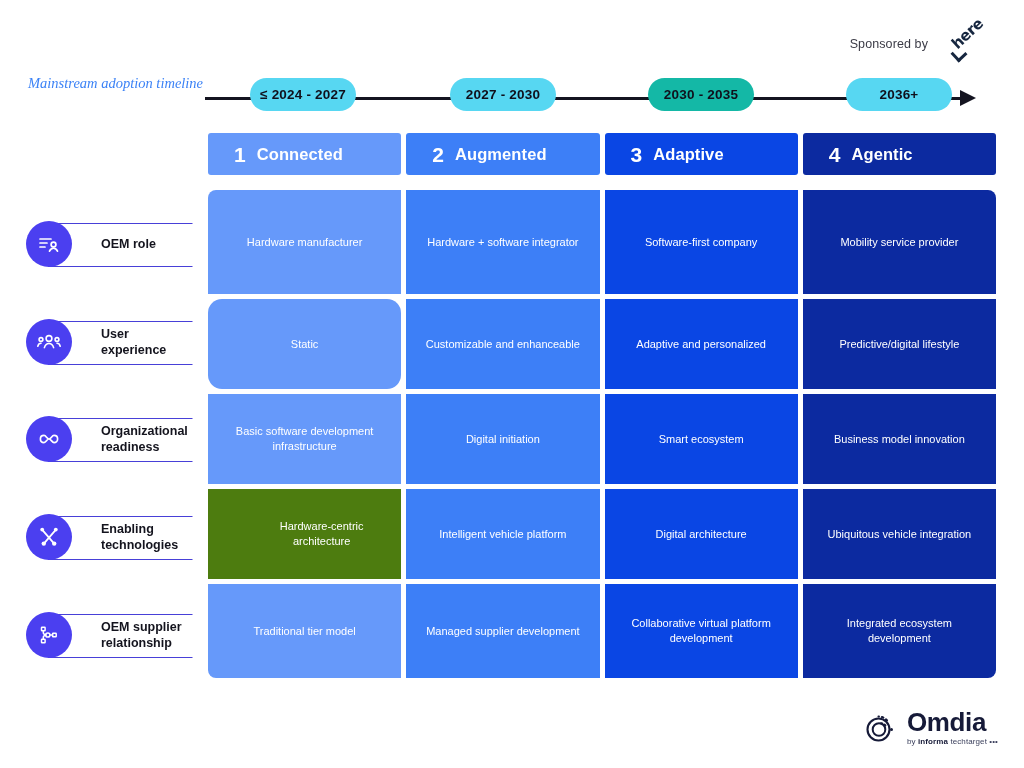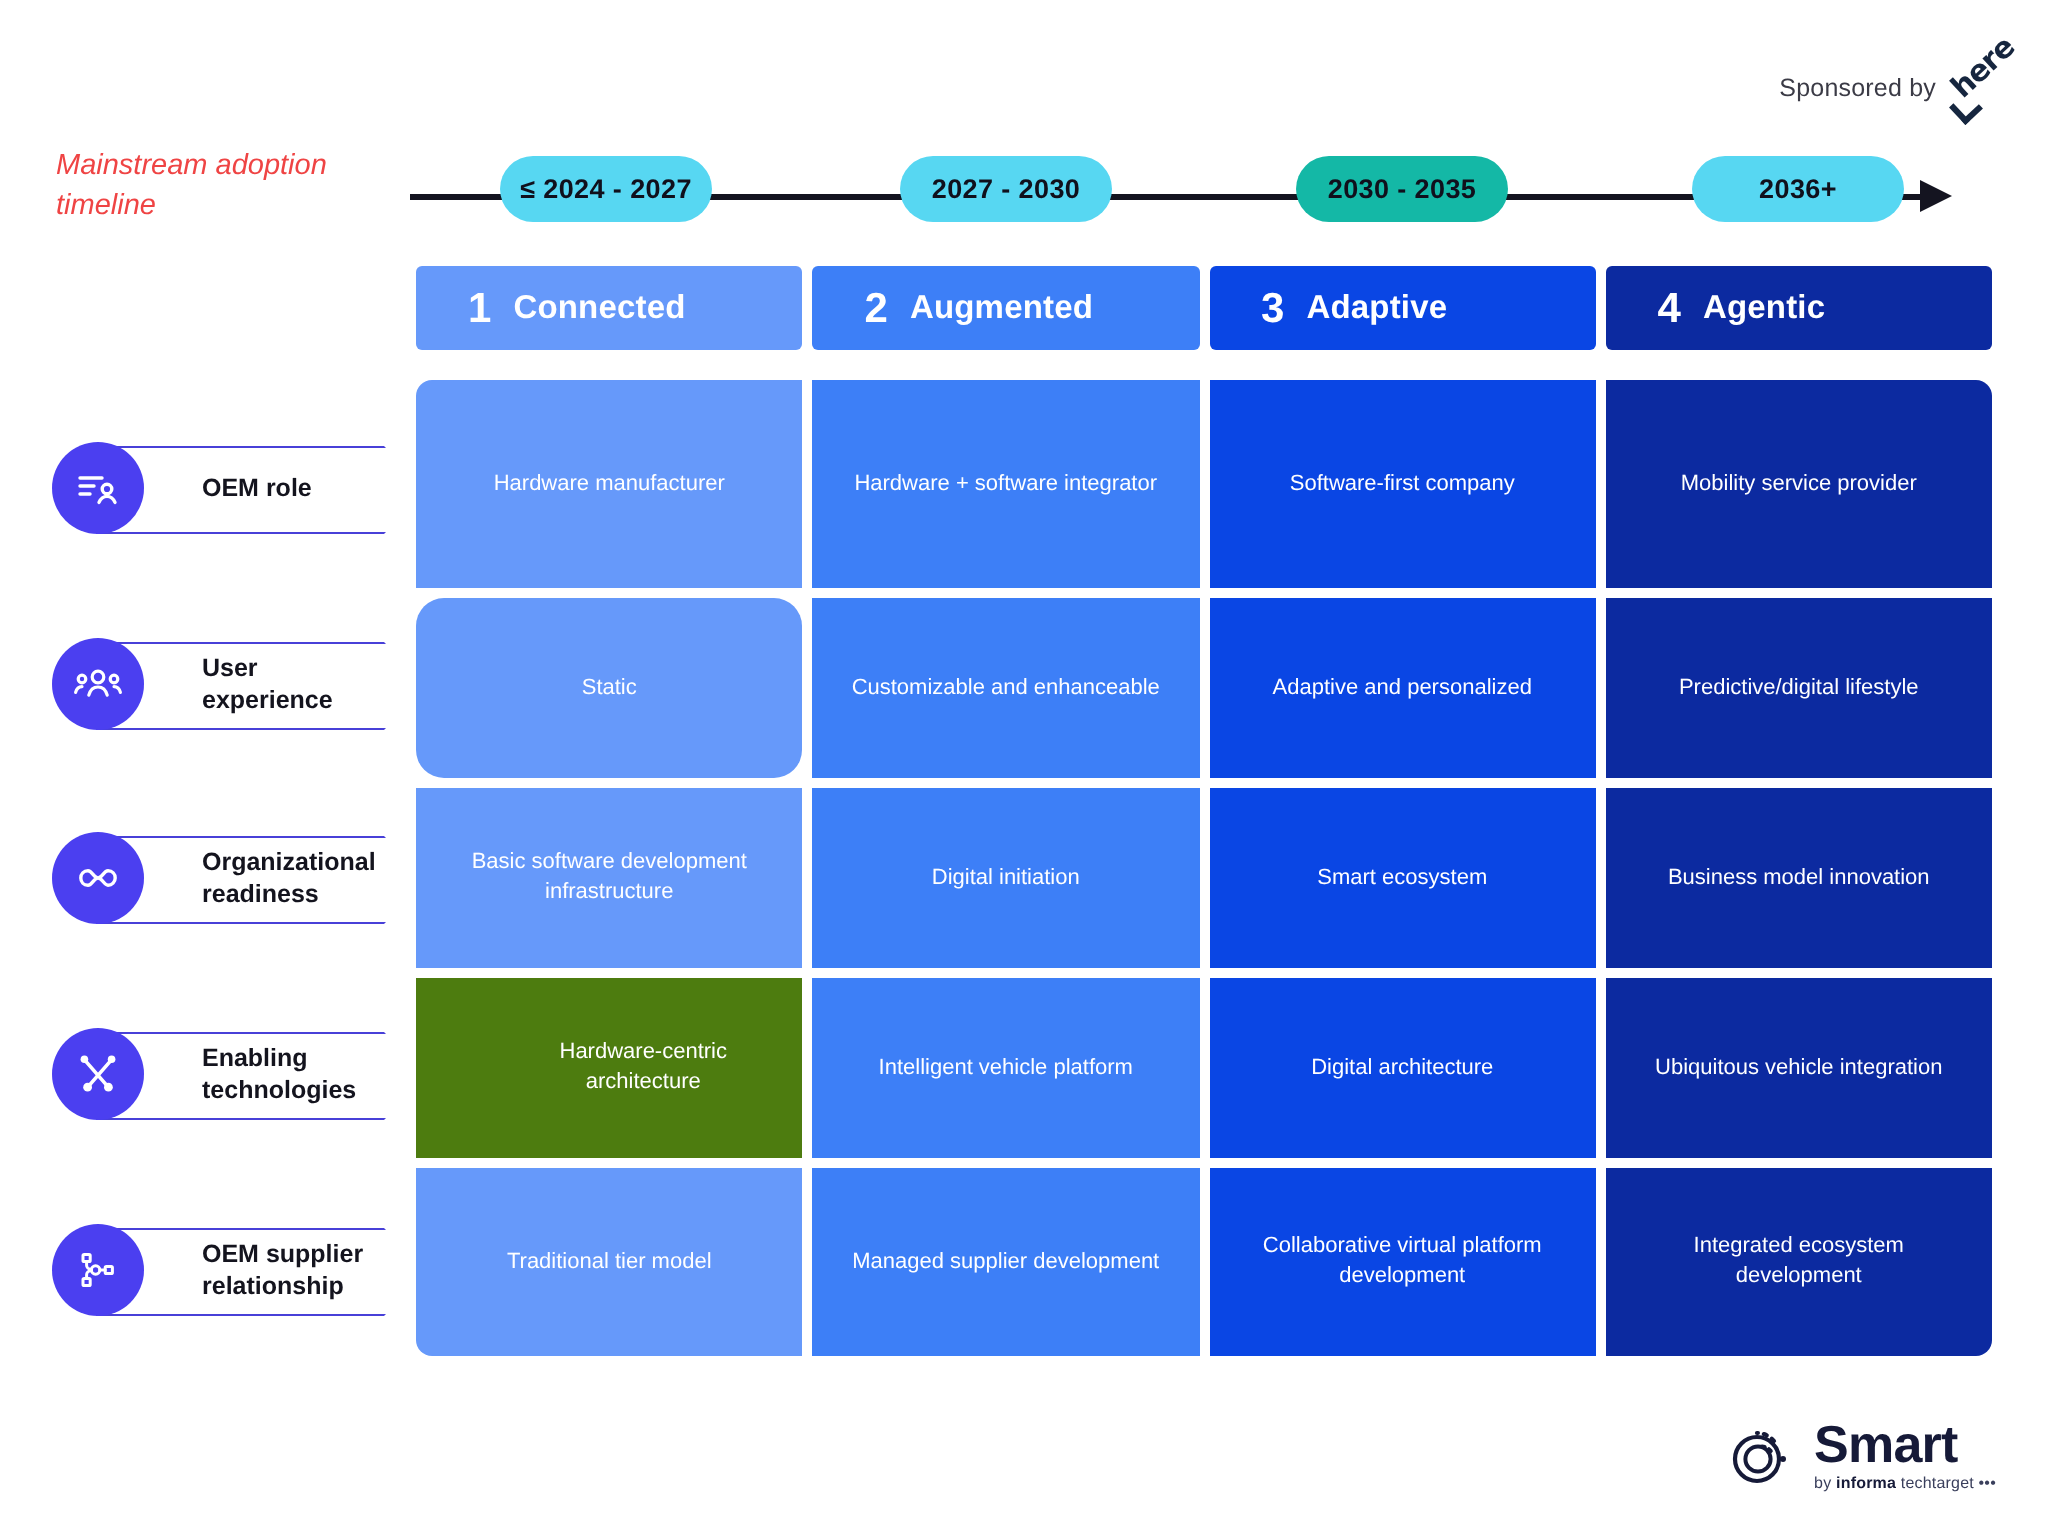--- a/index.html
+++ b/index.html
@@ -8,22 +8,22 @@
     background:#ffffff;
     font-family:"Liberation Sans", sans-serif;
     position:relative;
     overflow:hidden;
     -webkit-font-smoothing:antialiased;
   }
   .stage{position:absolute;inset:0;}
 
   
   .sponsor{
-    position:absolute; right:10px; top:28px;
-    display:flex; align-items:center; gap:12px;
+    position:absolute; right:34px; top:28px;
+    display:flex; align-items:center; gap:28px;
   }
   .sponsor-label{
     font-size:12.5px; color:#3b3b46; letter-spacing:.1px;
     font-family:"Liberation Sans", sans-serif;
   }
   .here-logo{
     position:relative; width:34px; height:32px;
   }
   .here-logo .here-txt{
     position:absolute; left:-2px; top:9px;
@@ -38,22 +38,22 @@
     border-left:3px solid #16263f;
     border-bottom:3px solid #16263f;
     transform:rotate(-43deg);
   }
 
   
   .timeline-caption{
     position:absolute; left:28px; top:74px;
     width:180px;
     font-style:italic; font-size:14.5px; line-height:1.35;
-    color:#ef4444;
-    font-family:Liberation Sans, sans-serif;
+    color:#3b82f6;
+    font-family:Liberation Serif, serif;
   }
   .timeline{
     position:absolute; left:205px; top:78px; width:790px; height:40px;
   }
   .timeline .axis{
     position:absolute; left:0; top:19px; width:760px; height:2.5px;
     background:#141420;
   }
   .timeline .arrow-head{
     position:absolute; left:960px; top:20px;
@@ -336,18 +336,18 @@
     <span class="omdia-mark">
       <svg width="36" height="36" viewBox="0 0 36 36" fill="none">
         <circle cx="16.5" cy="19.5" r="11" stroke="#161a38" stroke-width="2.1"></circle>
         <path d="M25 10.5a11 11 0 0 0-8.5-4" stroke="#161a38" stroke-width="2.1" stroke-linecap="round" stroke-dasharray="1.6 3"></path>
         <circle cx="17" cy="19.5" r="6.3" stroke="#161a38" stroke-width="2"></circle>
         <path d="M23.4 15.5a6.3 6.3 0 0 0-5-2.3" stroke="#161a38" stroke-width="2" stroke-linecap="round" stroke-dasharray="1.3 2.4"></path>
         <circle cx="29.5" cy="19.5" r="1.5" fill="#161a38"></circle>
       </svg>
     </span>
     <span class="omdia-text">
-      <span class="omdia-word">Smart</span>
+      <span class="omdia-word">Omdia</span>
       <span class="omdia-sub"><span>by </span><b>informa</b><span> techtarget •••</span></span>
     </span>
   </div>
 
 </div>
 
 </body></html>

